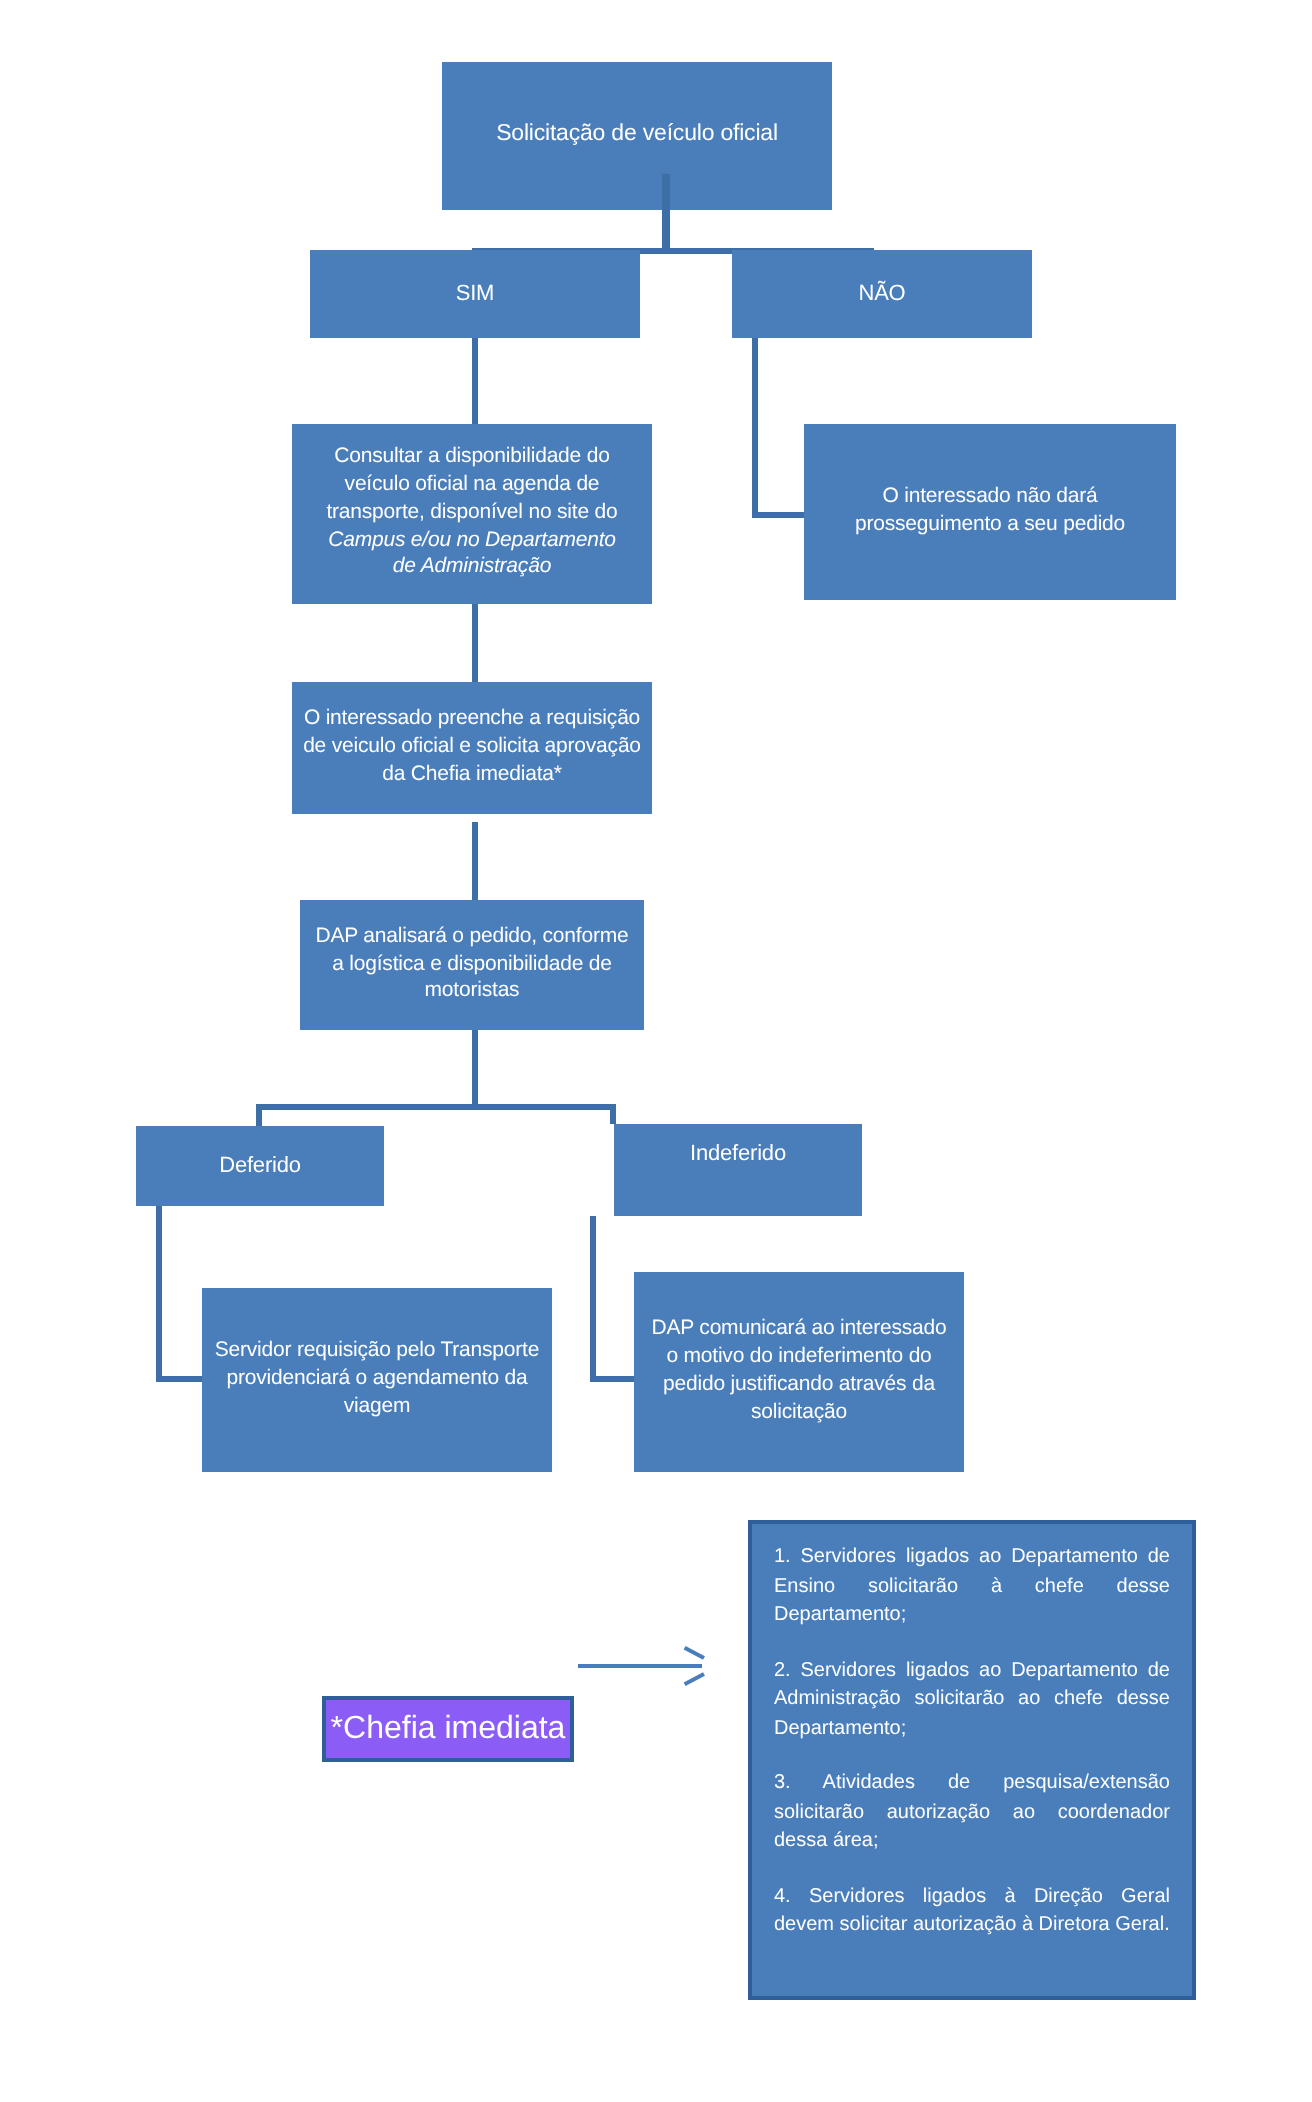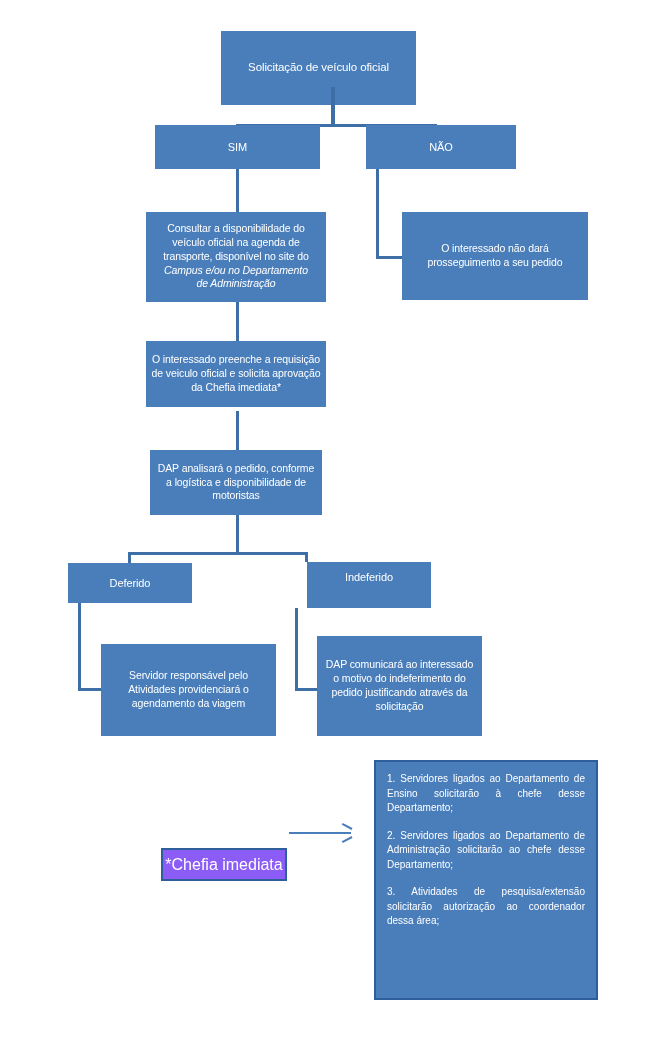--- a/index.html
+++ b/index.html
@@ -168,34 +168,35 @@
     <span>Indeferido</span>
   </div>
 
   <div class="ln ln-v" style="left:78px; top:603px; height:88px;"></div>
   <div class="ln ln-h" style="left:78px; top:688px; width:30px;"></div>
 
   <div class="ln ln-v" style="left:295px; top:608px; height:83px;"></div>
   <div class="ln ln-h" style="left:295px; top:688px; width:28px;"></div>
 
   <div class="node node-sm" style="left:101px; top:644px; width:175px; height:92px;">
-    <span>Servidor responsável pelo Atividades providenciará o agendamento da viagem</span>
+    <span>Servidor requisição pelo Transporte providenciará o agendamento da viagem</span>
   </div>
   <div class="node node-sm" style="left:317px; top:636px; width:165px; height:100px;">
     <span>DAP comunicará ao interessado o motivo do indeferimento do  pedido justificando através da solicitação</span>
   </div>
 
   <div class="callout" style="left:161px; top:848px; width:126px; height:33px;">
     <span>*Chefia imediata</span>
   </div>
 
   <div class="arrow-wrap" style="left:289px; top:826px; width:62px;">
     <span class="shaft"></span>
     <span class="head"></span>
   </div>
 
   <div class="legend" style="left:362px; top:760px; width:224px; height:240px;">
     <p>1. Servidores ligados ao Departamento de Ensino solicitarão à chefe desse Departamento;</p>
     <p>2. Servidores ligados ao Departamento de Administração solicitarão ao chefe desse Departamento;</p>
     <p>3. Atividades de pesquisa/extensão solicitarão autorização ao coordenador dessa área;</p>
+    <p>4. Servidores ligados à Direção Geral devem solicitar autorização à Diretora Geral.</p>
   </div>
 
 </div>
 
 </body></html>

